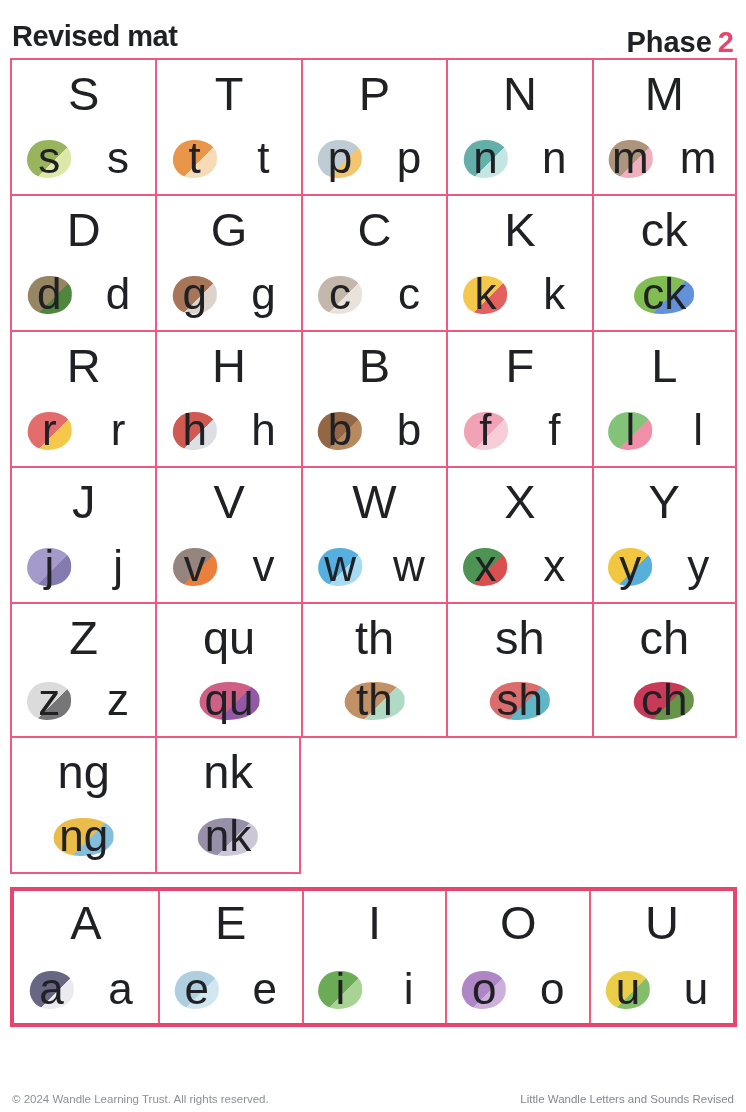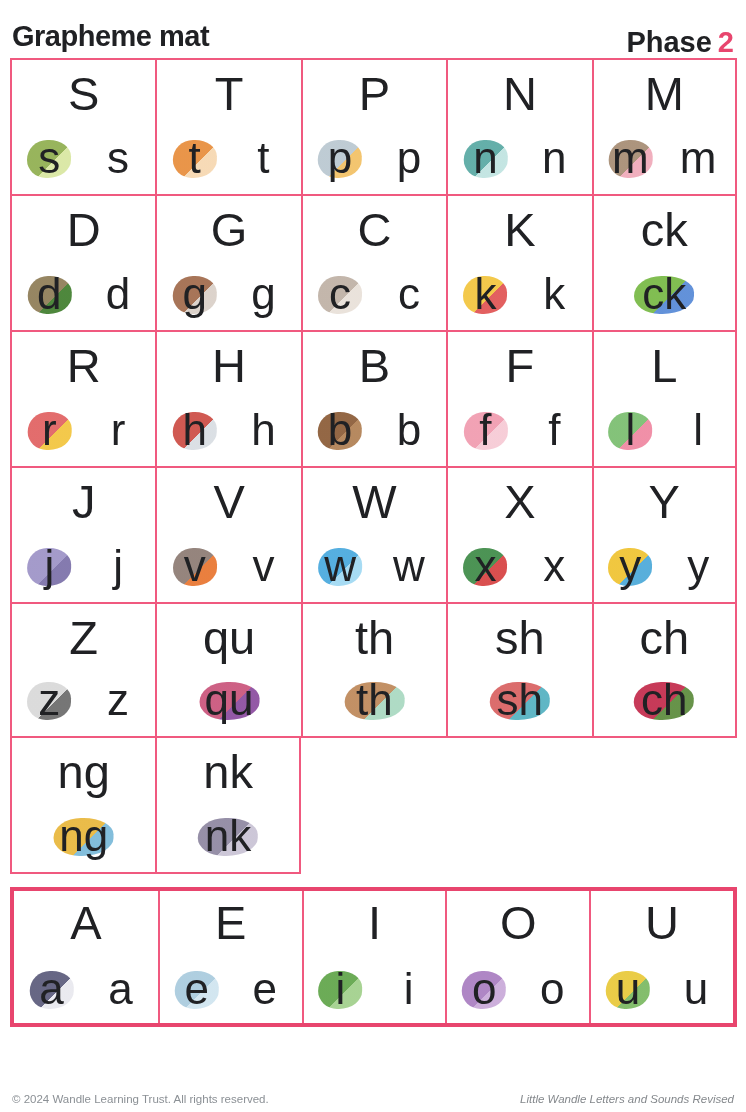--- a/index.html
+++ b/index.html
@@ -59,27 +59,27 @@
   .vowel-section .cell:first-child{border-left:none;}
   .vowel-section .cell:last-child{border-right:none;}
   .vowel-section .upper{margin-top:5px;}
   .vowel-section .deco,.vowel-section .plain{bottom:12px;}
 
   .footer{
     position:absolute;left:12px;right:12px;bottom:7px;
     display:flex;justify-content:space-between;align-items:baseline;
     font-size:11.5px;color:var(--gray);
   }
-  .footer .brand{font-style:italic;color:#84888c;}
+  .footer .brand{color:#84888c;}
 </style>
 </head>
 <body>
 
 <div class="header">
-  <h1 class="title">Grapheme mat</h1>
+  <h1 class="title">Revised mat</h1>
   <div class="phase">
     <span>Phase</span><span class="num">2</span>
   </div>
 </div>
 
 <div class="mat" id="grid">
     <div class="row">
       <div class="cell">
         <div class="upper">S</div>
         <span class="deco"><i class="blob" style="width: 44px; background: linear-gradient(135deg, rgb(143, 174, 78) 58%, rgb(216, 230, 160) 58%);"></i><span class="letter">s</span></span>

